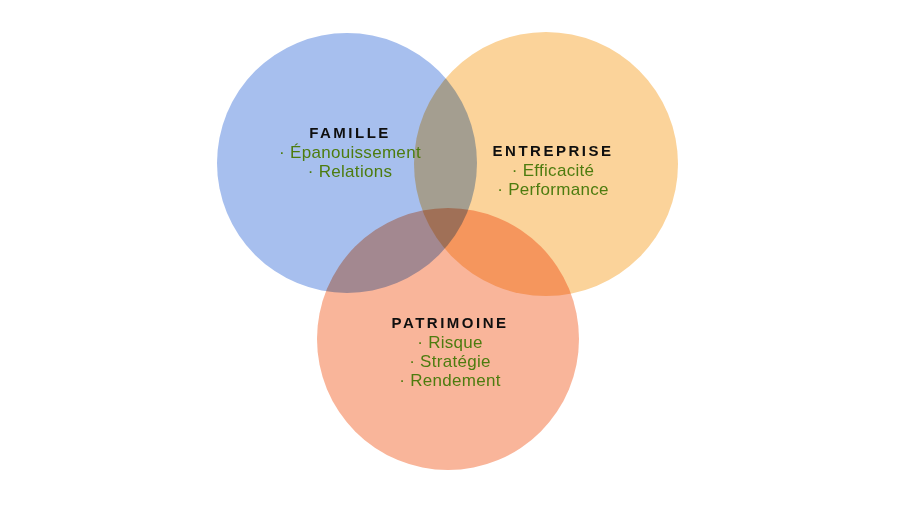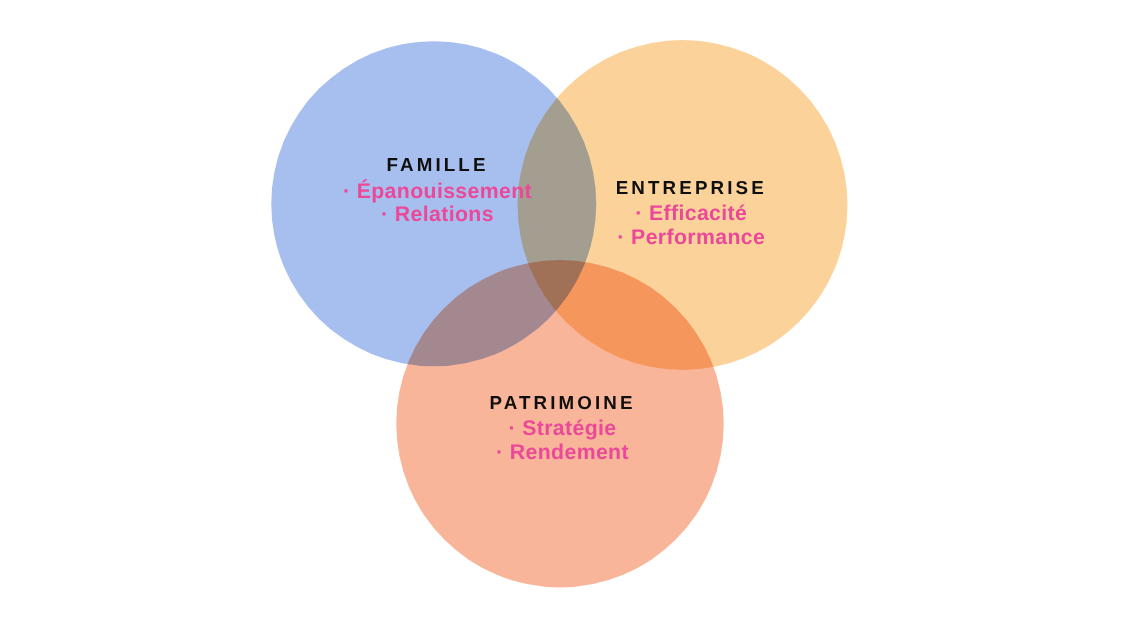--- a/index.html
+++ b/index.html
@@ -33,24 +33,24 @@
   }
   .label-title {
     font-size: 15px;
     font-weight: 800;
     letter-spacing: 2.5px;
     line-height: 20px;
     color: #0f0f0f;
   }
   .label-item {
     font-size: 17px;
-    font-weight: 700;
+    font-weight: 400;
     letter-spacing: 0.3px;
     line-height: 19px;
-    color: #ec4899;
+    color: #4d7c0f;
   }
 </style>
 </head>
 <body>
 
 <div class="canvas">
 
   <svg class="venn-svg" width="900" height="506" viewBox="0 0 900 506">
     <circle class="venn-circle" cx="347" cy="163" r="130" fill="#a7bfee"></circle>
     <circle class="venn-circle" cx="546" cy="164" r="132" fill="#fbd39a"></circle>
@@ -64,17 +64,18 @@
   </div>
 
   <div class="label-block" style="left:553px; top:141px;">
     <div class="label-title">ENTREPRISE</div>
     <div class="label-item">· Efficacité</div>
     <div class="label-item">· Performance</div>
   </div>
 
   <div class="label-block" style="left:450px; top:313px;">
     <div class="label-title">PATRIMOINE</div>
+    <div class="label-item">· Risque</div>
     <div class="label-item">· Stratégie</div>
     <div class="label-item">· Rendement</div>
   </div>
 
 </div>
 
 </body></html>

